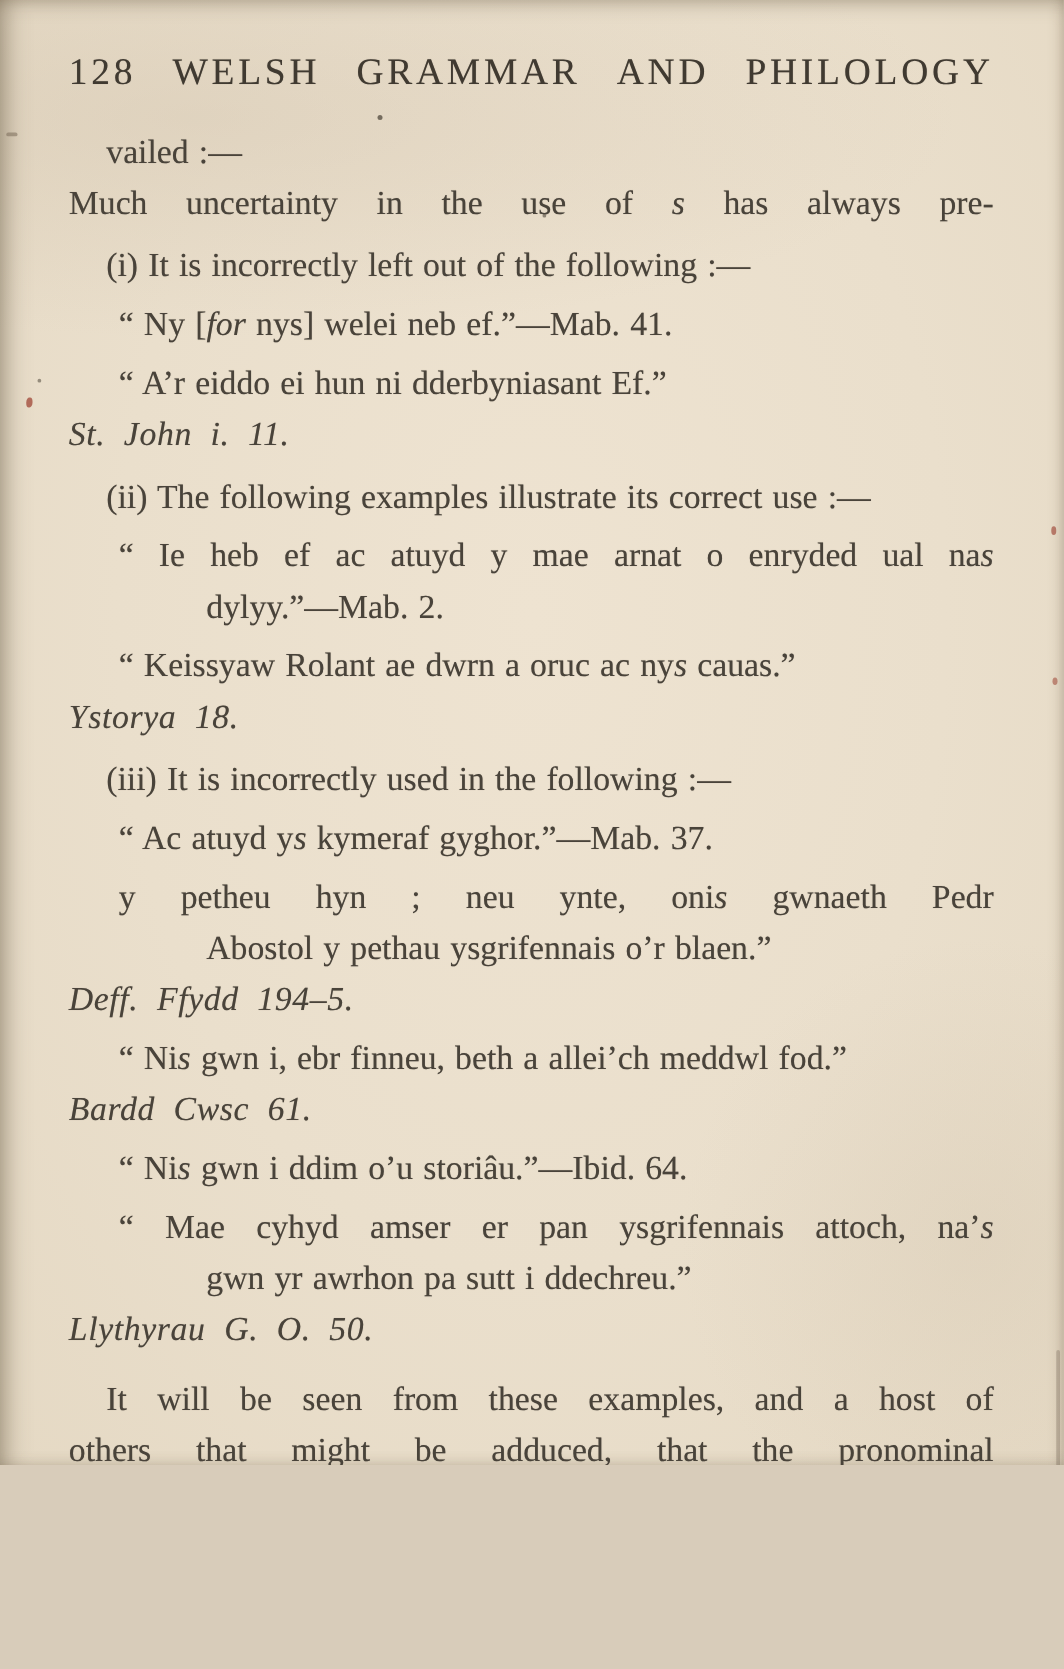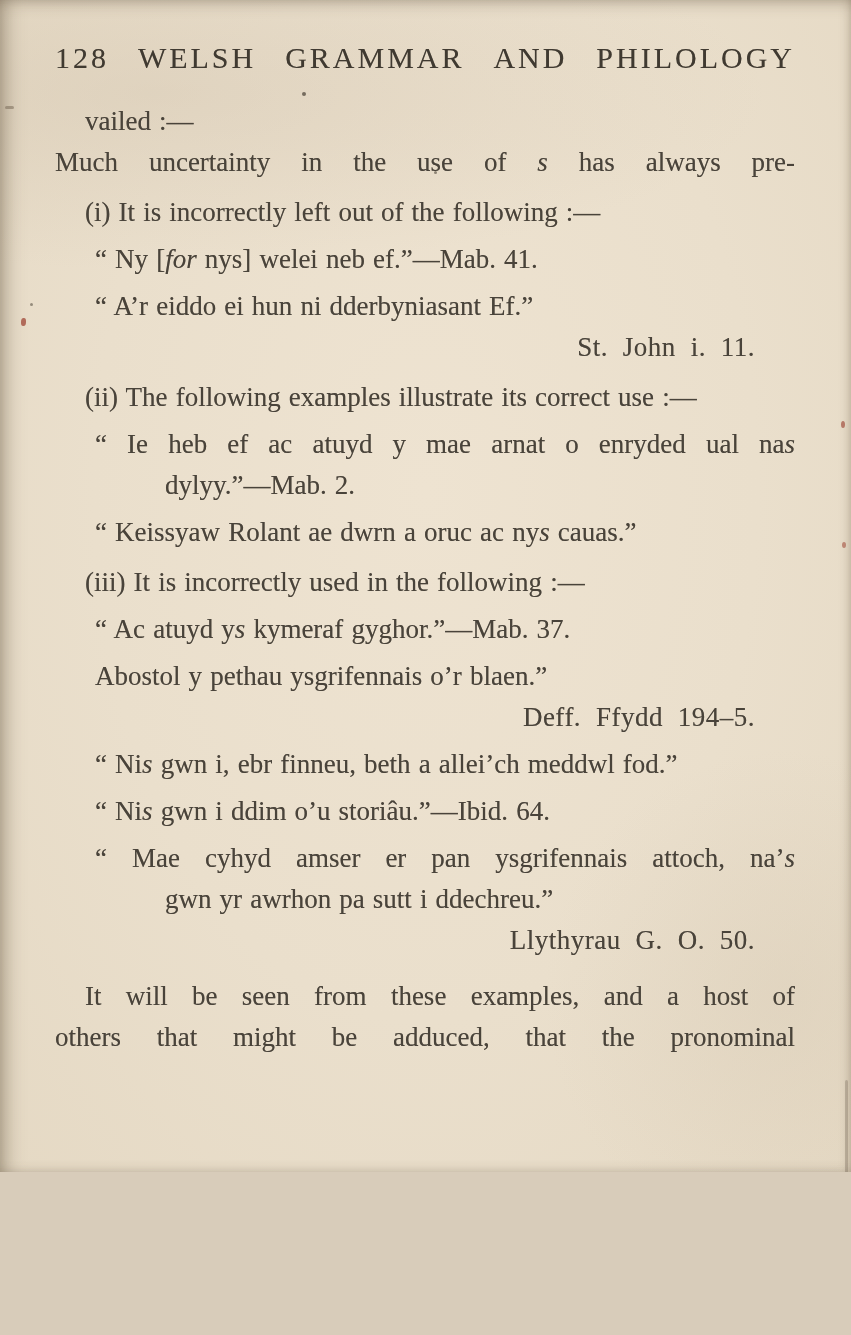--- a/index.html
+++ b/index.html
@@ -37,24 +37,24 @@
   }
   .blocks { word-spacing: 0.05em; }
   .line { line-height: 41px; }
   .just { text-align: justify; text-align-last: justify; }
   .para .line:first-child { text-indent: 30px; }
   .intro { margin-top: 9px; }
   .intro .line { text-indent: 30px; }
   .quote { margin-top: 6px; margin-left: 40px; }
   .quote .line:not(:first-child) { padding-left: 70px; }
   .cite {
-    text-align: right;
     padding-right: 40px;
     word-spacing: 0.28em;
     letter-spacing: 0.5px;
+    font-style: italic;
   }
   .para2 { margin-top: 15px; }
   em { font-style: italic; }
 
   
   .speck { position: absolute; }
   .speck-dash { left: 5px; top: 106px; width: 9px; height: 3px; background: rgba(122,108,90,0.55); border-radius: 2px; }
   .speck-dot-1 { left: 302px; top: 92px; width: 4px; height: 4px; background: rgba(80,72,60,0.75); border-radius: 50%; }
   .speck-dot-2 { left: 434px; top: 171px; width: 3px; height: 3px; background: rgba(80,72,60,0.6); border-radius: 50%; }
   .speck-dot-3 { left: 30px; top: 303px; width: 3px; height: 3px; background: rgba(80,72,60,0.55); border-radius: 50%; }
@@ -96,34 +96,41 @@
       <div class="block intro">
         <div class="line"><span>(ii) The following examples illustrate its correct use :—</span></div>
       </div>
       <div class="block quote">
         <div class="line just"><span>“ Ie heb ef ac atuyd y mae arnat o enryded ual na</span><em>s</em></div>
         <div class="line"><span>dylyy.”—Mab. 2.</span></div>
       </div>
       <div class="block quote">
         <div class="line"><span>“ Keissyaw Rolant ae dwrn a oruc ac ny</span><em>s</em><span> cauas.”</span></div>
       </div>
+      <div class="block cite">
+        <div class="line"><span>Ystorya 18.</span></div>
+      </div>
       <div class="block intro">
         <div class="line"><span>(iii) It is incorrectly used in the following :—</span></div>
       </div>
       <div class="block quote">
         <div class="line"><span>“ Ac atuyd y</span><em>s</em><span> kymeraf gyghor.”—Mab. 37.</span></div>
       </div>
       <div class="block quote">
+        <div class="line just"><span>y petheu hyn ; neu ynte, oni</span><em>s</em><span> gwnaeth Pedr</span></div>
         <div class="line"><span>Abostol y pethau ysgrifennais o’r blaen.”</span></div>
       </div>
       <div class="block cite">
         <div class="line"><span>Deff. Ffydd 194–5.</span></div>
       </div>
       <div class="block quote">
         <div class="line"><span>“ Ni</span><em>s</em><span> gwn i, ebr finneu, beth a allei’ch meddwl fod.”</span></div>
+      </div>
+      <div class="block cite">
+        <div class="line"><span>Bardd Cwsc 61.</span></div>
       </div>
       <div class="block quote">
         <div class="line"><span>“ Ni</span><em>s</em><span> gwn i ddim o’u storiâu.”—Ibid. 64.</span></div>
       </div>
       <div class="block quote">
         <div class="line just"><span>“ Mae cyhyd amser er pan ysgrifennais attoch, na’</span><em>s</em></div>
         <div class="line"><span>gwn yr awrhon pa sutt i ddechreu.”</span></div>
       </div>
       <div class="block cite">
         <div class="line"><span>Llythyrau G. O. 50.</span></div>

